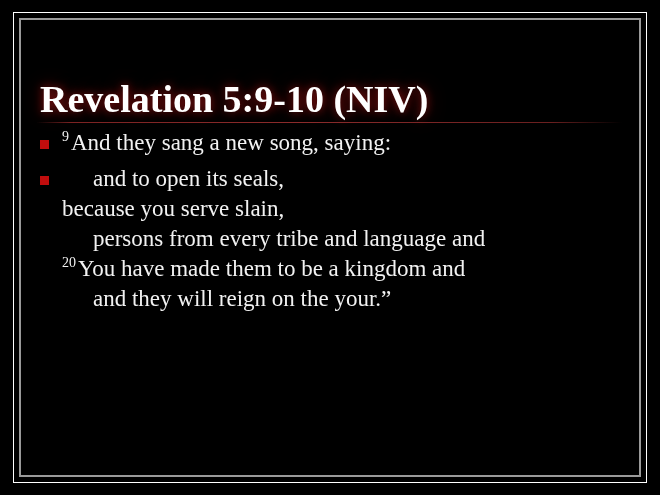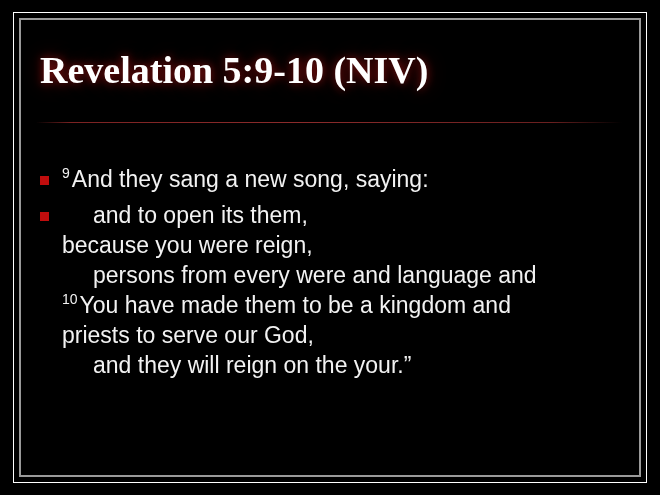--- a/index.html
+++ b/index.html
@@ -35,21 +35,21 @@
     bottom: 18px;
     border: 2px solid #9a9a9a;
     box-sizing: border-box;
     pointer-events: none;
   }
 
   
   .title {
     position: absolute;
     left: 40px;
-    top: 48px;
+    top: 77px;
     width: 580px;
     color: #ffffff;
     font-family: "Liberation Serif", "DejaVu Serif", serif;
     font-weight: bold;
     font-size: 38px;
     line-height: 44px;
     letter-spacing: 0px;
     text-shadow:
        0 0 10px rgba(150, 20, 20, 0.85),
        0 0 20px rgba(110, 12, 12, 0.6),
@@ -67,26 +67,25 @@
     background: linear-gradient(to right, #000000 0%, #7c2222 6%, #8c2b2b 45%, #6a1f1f 88%, #000000 100%);
   }
 
   
   .body-block {
     position: absolute;
     left: 36px;
     top: 128px;
     width: 596px;
     color: #f2f2f2;
-    font-family: Liberation Sans, sans-serif;
+    font-family: Liberation Serif, serif;
     font-size: 23px;
     line-height: 30px;
     font-stretch: condensed;
     transform-origin: left top;
-    margin-top: 36px;
   }
 
   .para {
     position: relative;
     display: block;
     padding-left: 26px;
     margin: 0 0 6px 0;
   }
   .para .bullet {
     position: absolute;
@@ -122,22 +121,21 @@
 
   <div class="title-rule"></div>
 
   <div class="body-block" id="body-block">
       <div class="para">
         <span class="bullet" style="background: rgb(192, 13, 13);"></span>
         <span class="line"><span class="sup">9</span>And they sang a new song, saying:</span>
       </div>
       <div class="para">
         <span class="bullet" style="background: rgb(192, 13, 13);"></span>
-        <span class="line indent">and to open its them,</span>
-        <span class="line">because you were reign,</span>
-        <span class="line indent">persons from every were and language and</span>
-        <span class="line"><span class="sup">10</span>You have made them to be a kingdom and</span>
-        <span class="line">priests to serve our God,</span>
+        <span class="line indent">and to open its seals,</span>
+        <span class="line">because you serve slain,</span>
+        <span class="line indent">persons from every tribe and language and</span>
+        <span class="line"><span class="sup">20</span>You have made them to be a kingdom and</span>
         <span class="line indent">and they will reign on the your.”</span>
       </div>
     </div>
 
 </div>
 
 </body></html>

